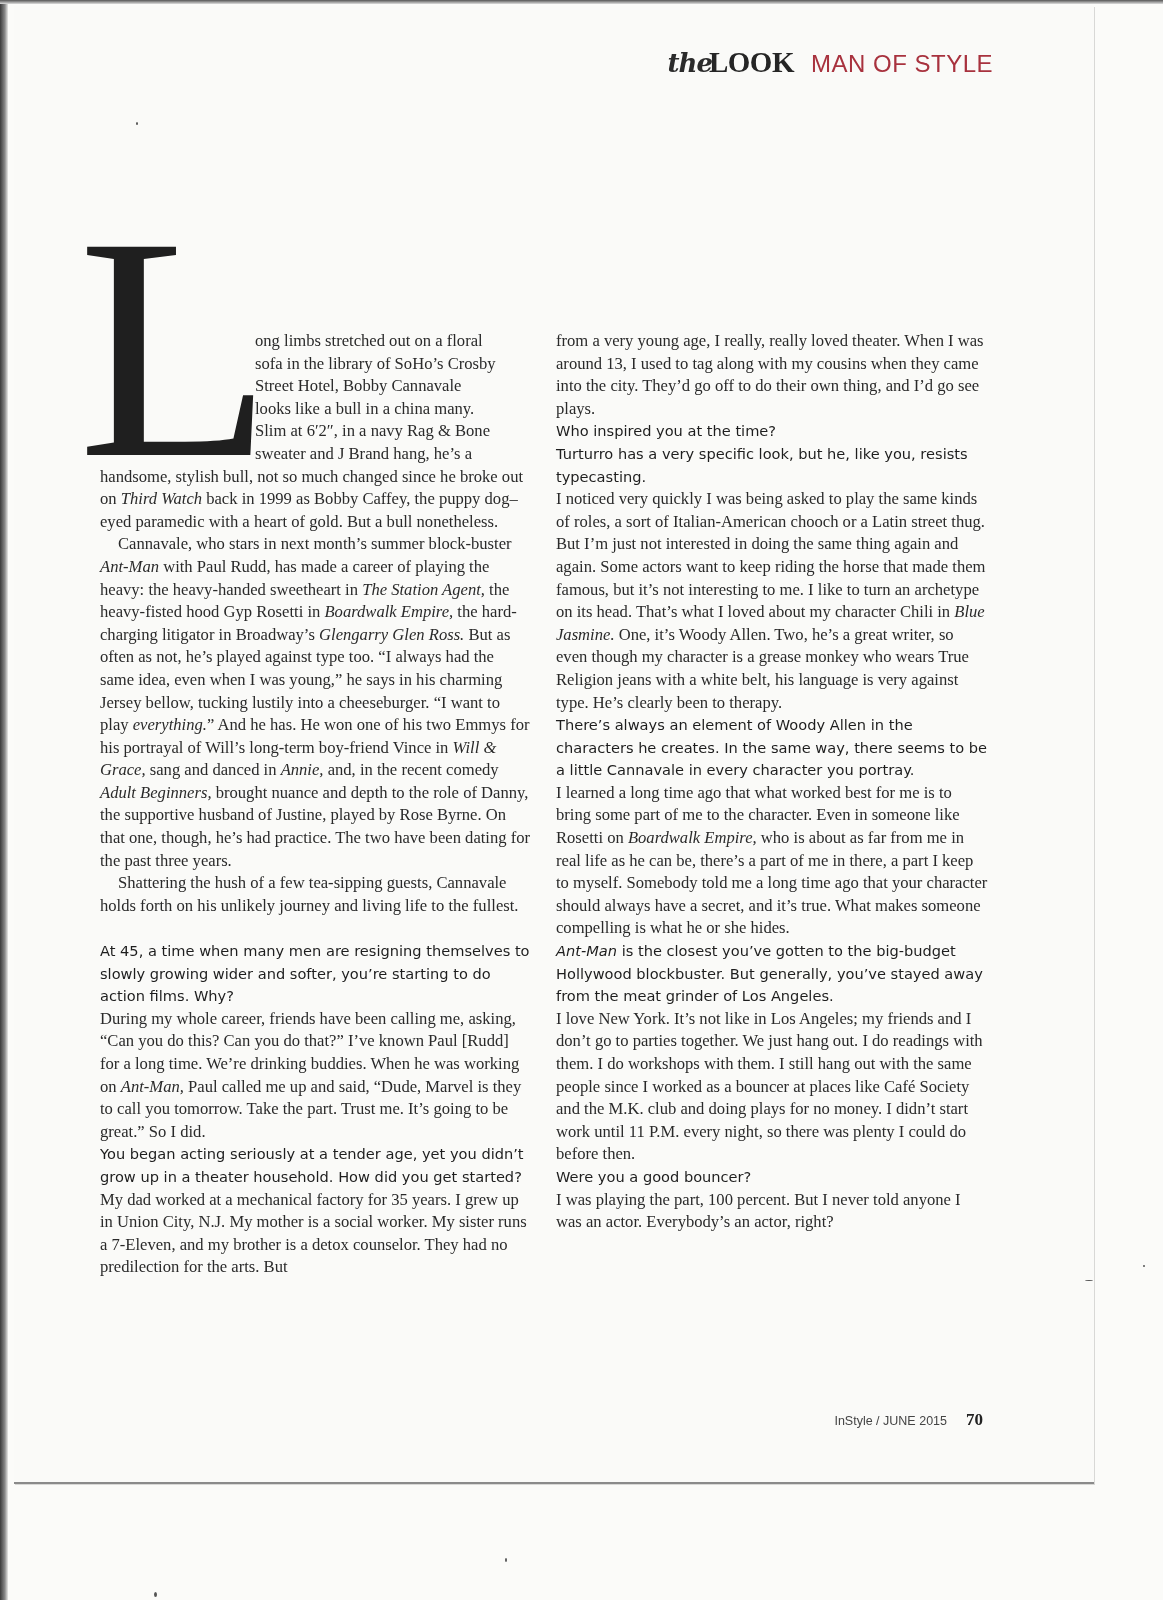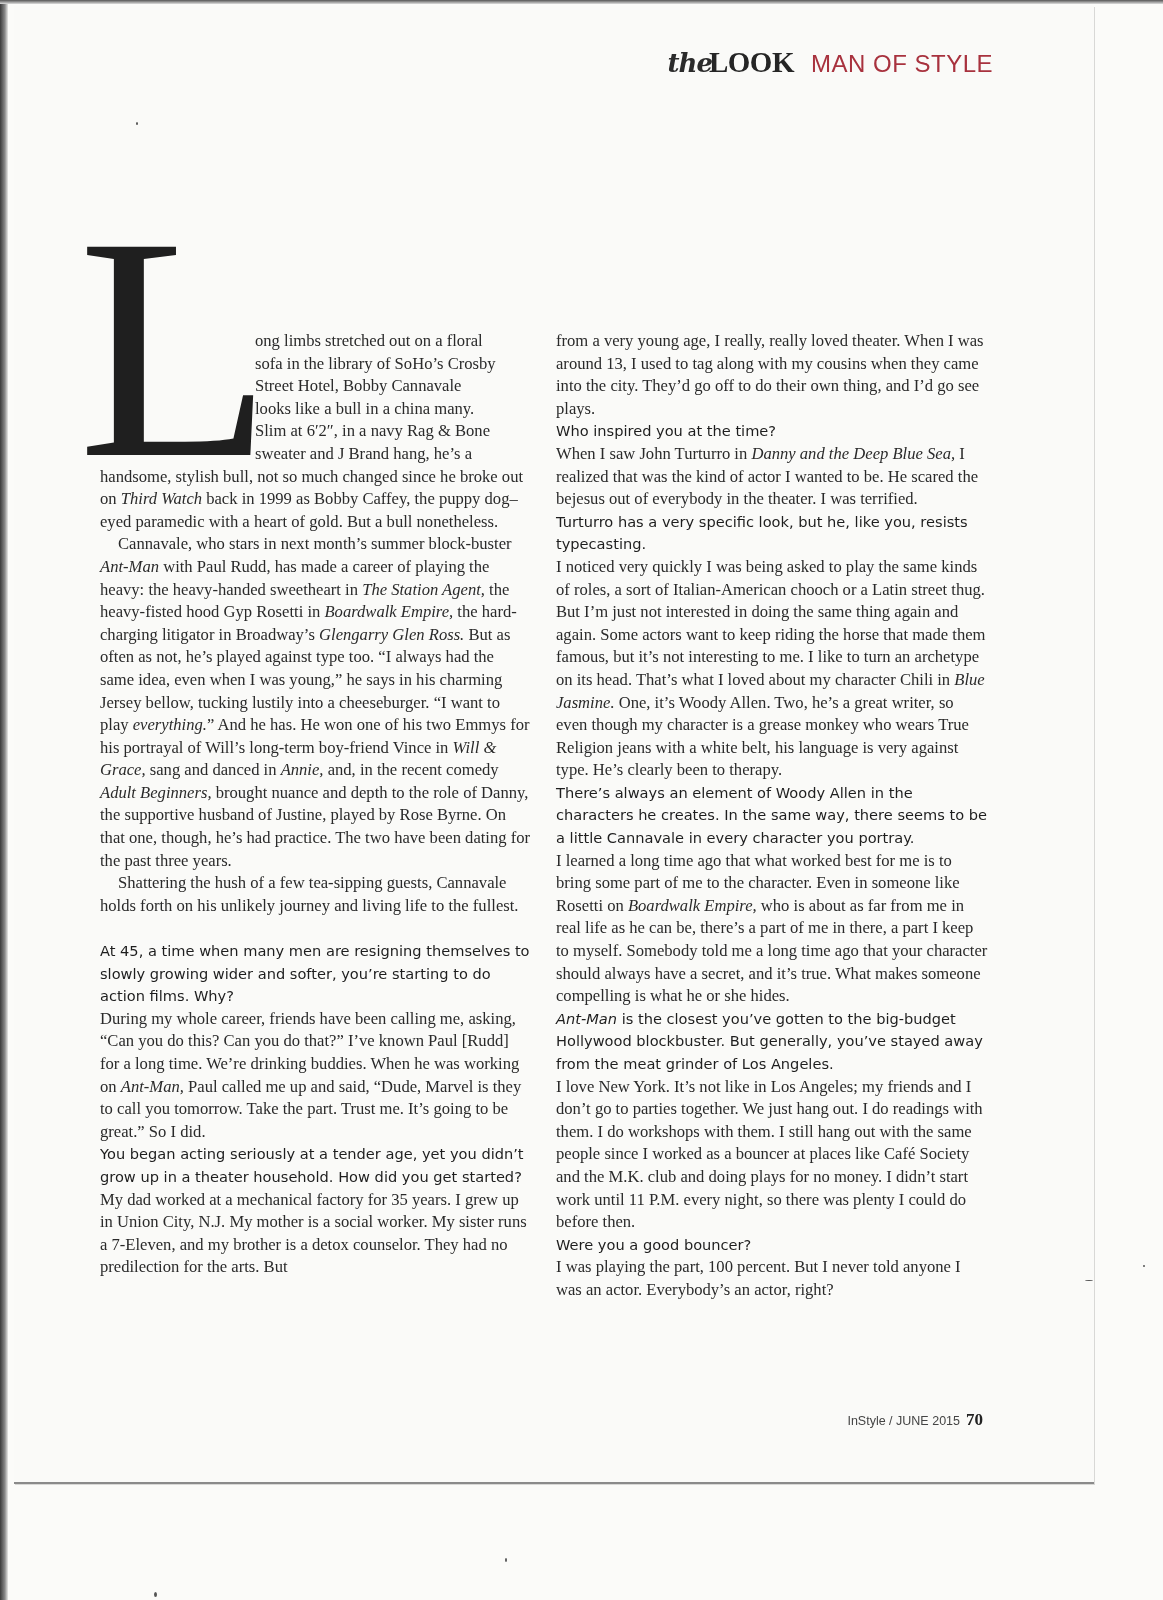--- a/index.html
+++ b/index.html
@@ -61,21 +61,21 @@
     .dropcap {
       position: absolute; left: 78px; top: 233px;
       font-family: "Liberation Serif", serif;
       font-size: 318px; line-height: 230px; height: 230px;
       color: #1f1f1f; font-weight: normal;
     }
     .first-lines { margin-left: 155px; }
     .gap { height: 22.6px; }
     .folio {
       position: absolute; top: 1410px; right: 180px;
-      display: flex; align-items: baseline; gap: 6px; white-space: nowrap;
+      display: flex; align-items: baseline; gap: 19px; white-space: nowrap;
     }
     .folio .mag {
       font-family: "Liberation Sans", sans-serif; font-size: 12.5px; color: #444;
     }
     .folio .num {
       font-family: "Liberation Serif", serif; font-weight: bold; font-size: 17px; color: #222;
     }
     .speck { position: absolute; background: #555; border-radius: 50%; }
   </style>
 </head>
@@ -109,21 +109,20 @@
   <div class="gap"></div>
   <p class="q">At 45, a time when many men are resigning themselves to slowly growing wider and softer, you’re starting to do action films. Why?</p>
   <p><span>During my whole career, friends have been calling me, asking, “Can you do this? Can you do that?” I’ve known Paul [Rudd] for a long time. We’re drinking buddies. When he was working on </span><em>Ant-Man,</em><span> Paul called me up and said, “Dude, Marvel is they to call you tomorrow. Take the part. Trust me. It’s going to be great.” So I did.</span></p>
   <p class="q">You began acting seriously at a tender age, yet you didn’t grow up in a theater household. How did you get started?</p>
   <p>My dad worked at a mechanical factory for 35 years. I grew up in Union City, N.J. My mother is a social worker. My sister runs a 7-Eleven, and my brother is a detox counselor. They had no predilection for the arts. But</p>
 </div>
 
 <div class="col col-right">
   <p>from a very young age, I really, really loved theater. When I was around 13, I used to tag along with my cousins when they came into the city. They’d go off to do their own thing, and I’d go see plays.</p>
   <p class="q">Who inspired you at the time?</p>
-  <p><span>When I saw John Turturro in </span><em>Danny and the Deep Blue Sea,</em><span> I realized that was the kind of actor I wanted to be. He scared the bejesus out of everybody in the theater. I was terrified.</span></p>
   <p class="q">Turturro has a very specific look, but he, like you, resists typecasting.</p>
   <p><span>I noticed very quickly I was being asked to play the same kinds of roles, a sort of Italian-American chooch or a Latin street thug. But I’m just not interested in doing the same thing again and again. Some actors want to keep riding the horse that made them famous, but it’s not interesting to me. I like to turn an archetype on its head. That’s what I loved about my character Chili in </span><em>Blue Jasmine.</em><span> One, it’s Woody Allen. Two, he’s a great writer, so even though my character is a grease monkey who wears True Religion jeans with a white belt, his language is very against type. He’s clearly been to therapy.</span></p>
   <p class="q">There’s always an element of Woody Allen in the characters he creates. In the same way, there seems to be a little Cannavale in every character you portray.</p>
   <p><span>I learned a long time ago that what worked best for me is to bring some part of me to the character. Even in someone like Rosetti on </span><em>Boardwalk Empire,</em><span> who is about as far from me in real life as he can be, there’s a part of me in there, a part I keep to myself. Somebody told me a long time ago that your character should always have a secret, and it’s true. What makes someone compelling is what he or she hides.</span></p>
   <p class="q"><em>Ant-Man</em><span> is the closest you’ve gotten to the big-budget Hollywood blockbuster. But generally, you’ve stayed away from the meat grinder of Los Angeles.</span></p>
   <p>I love New York. It’s not like in Los Angeles; my friends and I don’t go to parties together. We just hang out. I do readings with them. I do workshops with them. I still hang out with the same people since I worked as a bouncer at places like Café Society and the M.K. club and doing plays for no money. I didn’t start work until 11 P.M. every night, so there was plenty I could do before then.</p>
   <p class="q">Were you a good bouncer?</p>
   <p>I was playing the part, 100 percent. But I never told anyone I was an actor. Everybody’s an actor, right?</p>
 </div>
 

